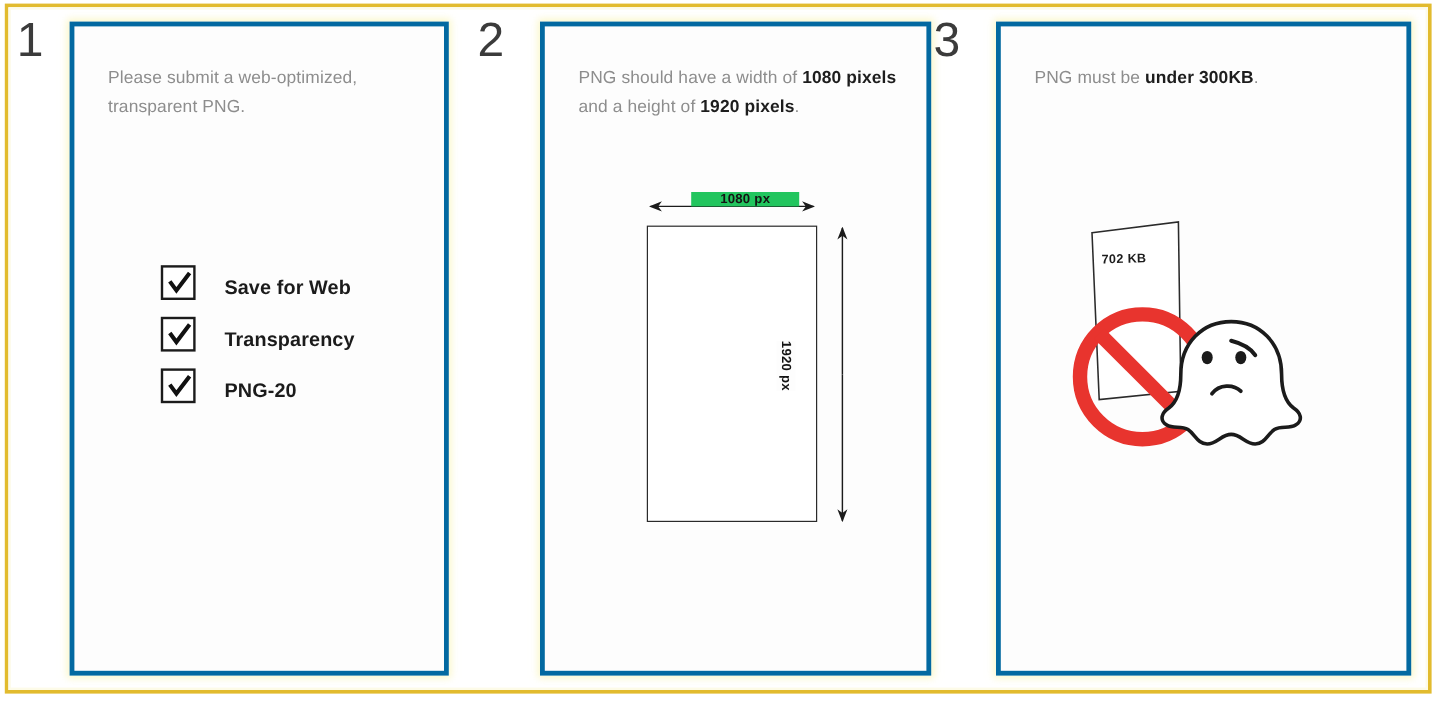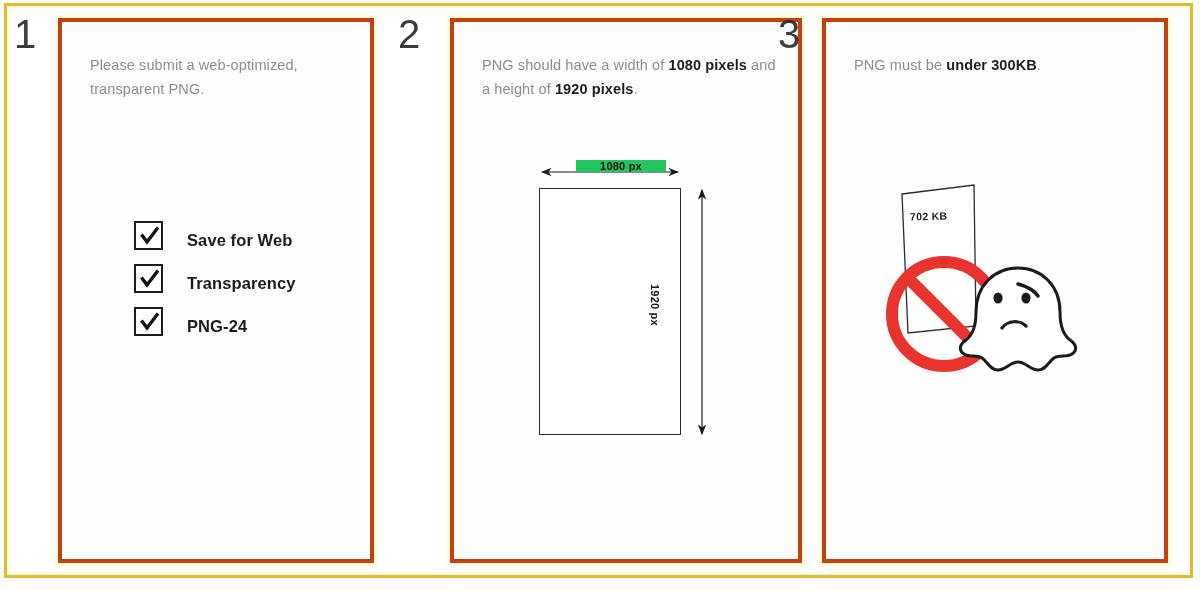--- a/index.html
+++ b/index.html
@@ -68,27 +68,27 @@
     font-family: "Liberation Sans", sans-serif;
     opacity: .92;
     letter-spacing: 0;
   }
 
   .card {
     position: absolute;
     top: 0;
     height: 545px;
     background: #fdfdfd;
-    border: 4px solid #c2410c;
+    border: 4px solid #0369a1;
     box-sizing: border-box;
     box-shadow: 0 0 6px 2px rgba(246,240,156,0.55);
   }
   .step-1 .card { left: 44px;  width: 316px; }
-  .step-2 .card { left: 52px;  width: 352px; }
-  .step-3 .card { left: 44px;  width: 346px; }
+  .step-2 .card { left: 52px;  width: 326px; }
+  .step-3 .card { left: 52px;  width: 346px; }
 
   .card-text {
     position: absolute;
     left: 28px;
     right: 22px;
     top: 32px;
     font-size: 14.5px;
     line-height: 1.65;
     color: #8d8d8d;
     letter-spacing: .1px;
@@ -241,21 +241,21 @@
             </span>
             <span class="check-label">Transparency</span>
           </div>
 
           <div class="check-row">
             <span class="checkbox">
               <svg width="23" height="23" viewBox="0 0 23 23" aria-hidden="true">
                 <polyline points="3.5,9.5 9,17 20,2.5" fill="none" stroke="#111111" stroke-width="3.4" stroke-linecap="butt" stroke-linejoin="miter"></polyline>
               </svg>
             </span>
-            <span class="check-label">PNG-24</span>
+            <span class="check-label">PNG-20</span>
           </div>
 
         </div>
 
         <div class="watermark"></div>
       </div>
     </div>
 
     <div class="step step-2">
       <div class="step-number">2</div>

